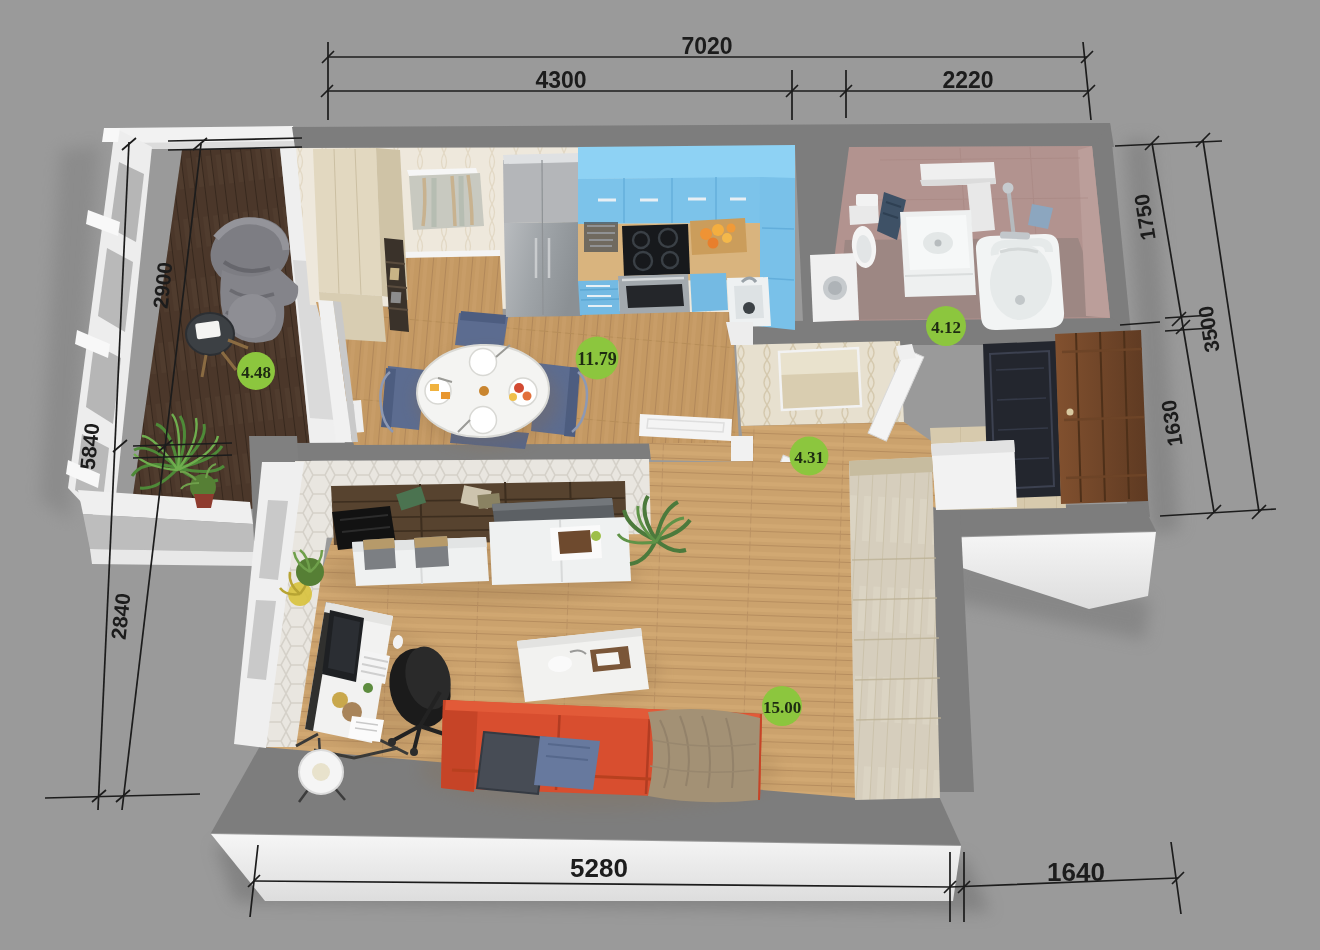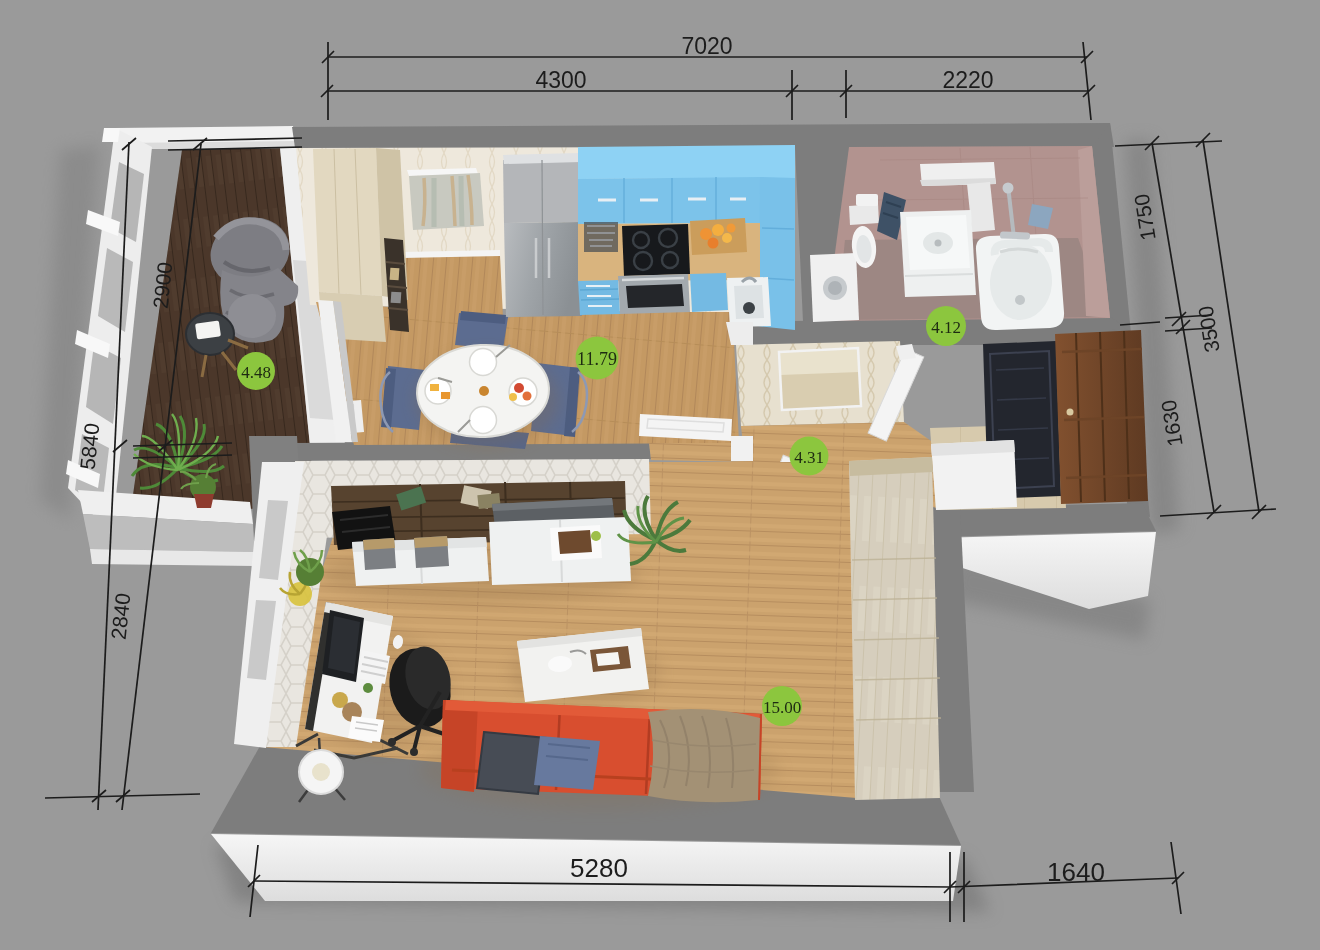--- a/index.html
+++ b/index.html
@@ -1,16 +1,16 @@
 <!DOCTYPE html>
 <html><head>
 <meta charset="utf-8">
 <style>
 html,body{margin:0;padding:0;background:#9a9a9a;}
-#stage{width:1320px;height:950px;position:relative;overflow:hidden;}
+#stage{width:1320px;height:950px;position:relative;overflow:hidden;font-weight:bold;}
 text{font-family:"Liberation Sans",sans-serif;fill:#1c1c1c;}
 .ser{font-family:"Liberation Serif",serif;fill:#1e2b12;}
 </style>
 </head>
 <body>
 <div id="stage">
 <svg width="1320" height="950" viewBox="0 0 1320 950">
 <defs>
 <pattern id="oakA" width="84" height="13" patternUnits="userSpaceOnUse" patternTransform="rotate(95)">
  <rect width="84" height="13" fill="#c69b65"></rect>

